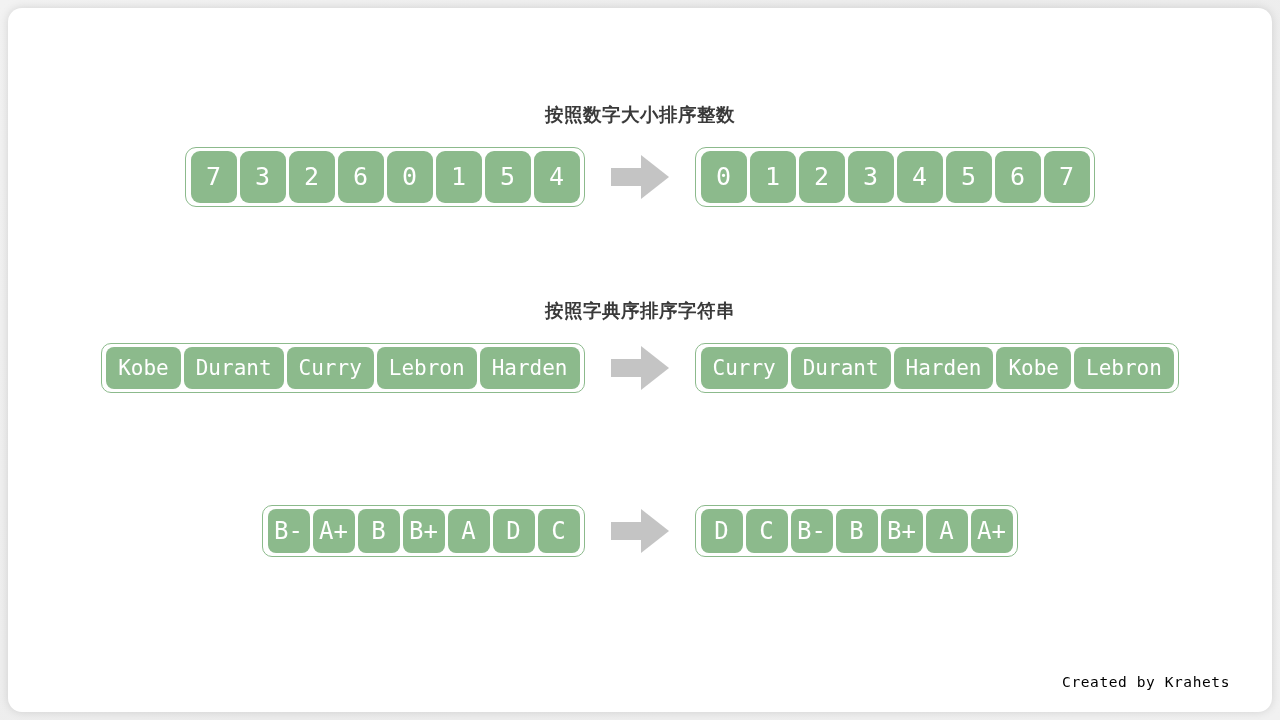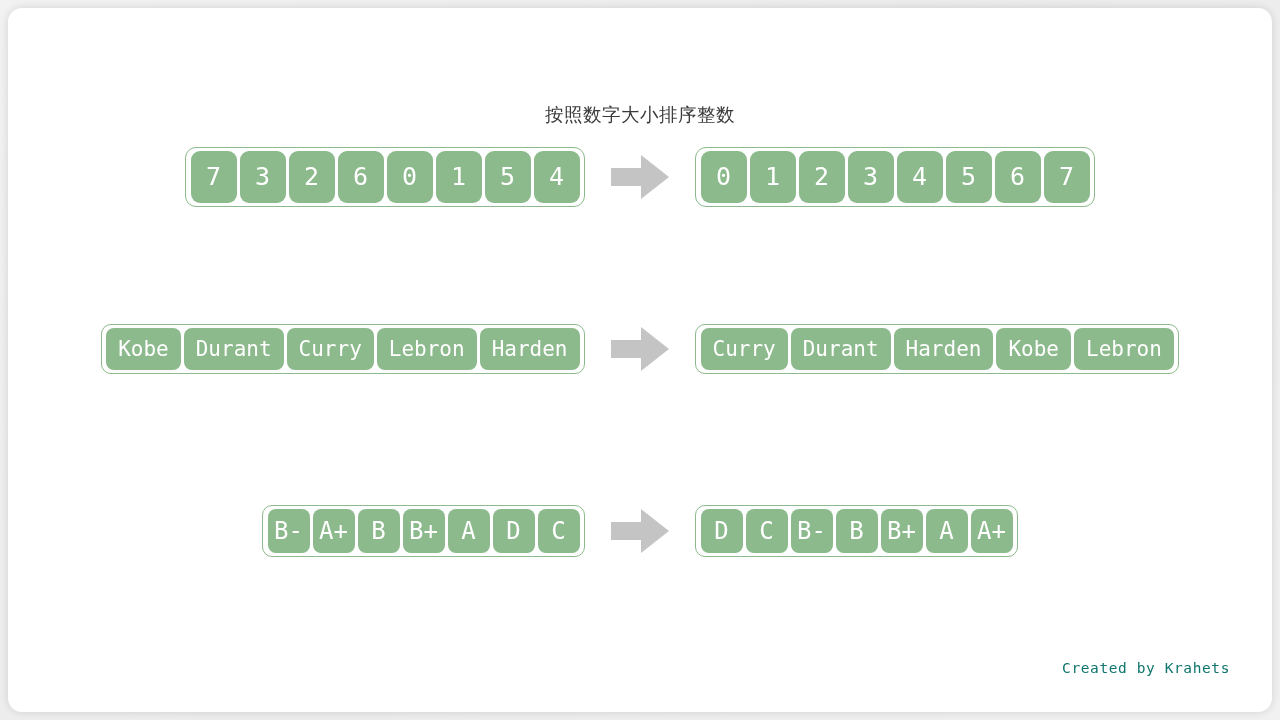--- a/index.html
+++ b/index.html
@@ -34,21 +34,21 @@
 
   .section {
     position: absolute;
     left: 0;
     width: 1264px;
   }
 
   .section-title {
     text-align: center;
     font-size: 18.5px;
-    font-weight: normal;
+    font-weight: bold;
     color: #3a3a3a;
     letter-spacing: 0.5px;
     font-family: "DejaVu Sans", "Liberation Sans", sans-serif;
     line-height: 1;
   }
 
   .row {
     position: relative;
     display: flex;
     align-items: center;
@@ -139,24 +139,24 @@
 
   
   #sec1 { top: 98px; }
   #sec2 { top: 294px; }
   #sec3 { top: 475px; }
   .section .row { margin-top: 22px; }
 
   .credit {
     position: absolute;
     right: 42px;
-    bottom: 36px;
+    bottom: 22px;
     font-family: "DejaVu Sans Mono", "Liberation Mono", monospace;
     font-size: 14.5px;
-    color: #0f766e;
+    color: #000000;
     letter-spacing: 0.6px;
   }
 </style>
 </head>
 <body>
 
 <div id="canvas">
   <div class="card">
 
     <div class="section r1" id="sec1">
@@ -217,20 +217,21 @@
               <div class="cell">6</div>
             </div>
             <div class="gapcell">
               <div class="cell">7</div>
             </div>
           </div>
       </div>
     </div>
 
     <div class="section r2" id="sec2">
+      <div class="section-title">按照字典序排序字符串</div>
       <div class="row">
         <div class="array" id="a2-in">
             <div class="gapcell">
               <div class="cell">Kobe</div>
             </div>
             <div class="gapcell">
               <div class="cell">Durant</div>
             </div>
             <div class="gapcell">
               <div class="cell">Curry</div>

